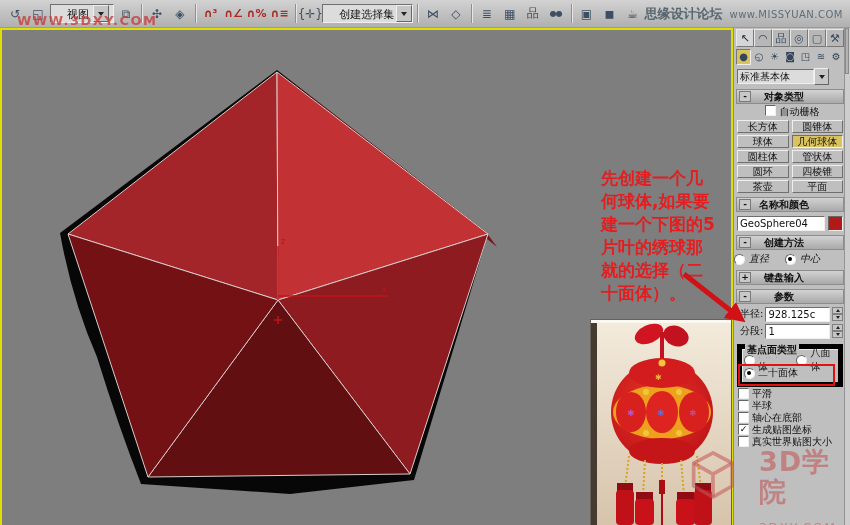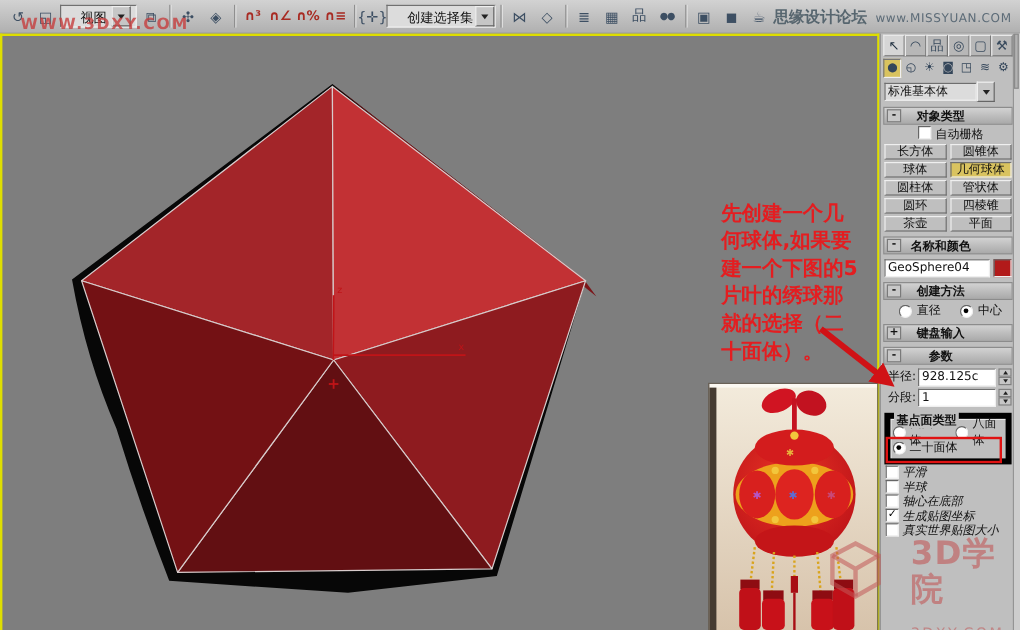--- a/index.html
+++ b/index.html
@@ -63,38 +63,38 @@
   .rtitle{flex:1;text-align:center;padding-right:28px;}
   .agrow{display:flex;justify-content:center;gap:4px;height:13px;margin-top:1px;}
   .cb{width:9px;height:9px;background:#fff;border:1px solid;border-color:#666 #eee #eee #666;
       font-size:9px;line-height:8px;font-weight:bold;text-align:center;color:#000;flex:none;}
   .btngrid{display:grid;grid-template-columns:1fr 1fr;gap:2px 3px;margin:2px 7px 0 3px;}
   .pbtn{height:13px;background:#bfbfbf;border:1px solid;border-color:#efefef #6f6f6f #6f6f6f #efefef;
         font-size:10px;line-height:12px;text-align:center;font-family:inherit;color:#111;padding:0;}
   .pbtn.active{background:#d9c35f;border-color:#6f6f6f #efefef #efefef #6f6f6f;}
   .namerow{display:flex;gap:3px;margin:4px 7px 0 3px;}
   .swatch{width:13px;height:13px;background:#b21a1a;border:1px solid;border-color:#666 #eee #eee #666;flex:none;}
-  .radiorow{display:flex;align-items:center;justify-content:center;gap:4px;height:14px;margin-top:2px;}
+  .radiorow{display:flex;align-items:center;gap:4px;height:14px;margin-top:2px;font-style:italic;}
   .rad{width:9px;height:9px;border-radius:50%;background:#fff;border:1px solid;border-color:#666 #eee #eee #666;
        flex:none;position:relative;}
   .rad.on::after{content:"";position:absolute;left:2px;top:2px;width:4px;height:4px;border-radius:50%;background:#000;}
   .sprow{display:flex;align-items:center;gap:2px;margin:3px 7px 0 6px;height:14px;}
   .plabel{white-space:nowrap;}
   .spin{display:flex;flex-direction:column;width:11px;height:14px;flex:none;}
   .spin i{flex:1;background:#c6c6c6;border:1px solid #808080;display:flex;align-items:center;justify-content:center;}
   .tri-u{width:0;height:0;border-left:2.5px solid transparent;border-right:2.5px solid transparent;border-bottom:3.5px solid #222;}
   .tri-d{width:0;height:0;border-left:2.5px solid transparent;border-right:2.5px solid transparent;border-top:3.5px solid #222;}
   .groupbox{margin:6px 7px 0 3px;border:5px solid #000000;box-shadow:1px 1px 0 #e9e9e9 inset;
             padding:4px 2px 3px;position:relative;}
   .gb-label{position:absolute;top:-6px;left:3px;background:#bfbfbf;padding:0 2px;font-weight:bold;}
   .gbrow{display:flex;align-items:center;gap:3px;height:12px;margin-top:1px;}
   .gbrow .sp{width:8px;}
   .icosa-row{position:relative;}
   .red-box{position:absolute;left:-6px;top:-3px;width:93px;height:18px;border:2px solid #e01212;z-index:35;pointer-events:none;}
-  .cbrow{display:flex;align-items:center;gap:3px;height:11px;margin:1px 0 0 4px;white-space:nowrap;font-style:italic;}
+  .cbrow{display:flex;align-items:center;gap:3px;height:11px;margin:1px 0 0 4px;white-space:nowrap;}
 </style>
 </head>
 <body>
 
 <div class="stage">
 
   <div class="toolbar">
     <span class="tb-icon">↺</span>
     <span class="tb-icon">◱</span>
     <div class="tb-dd" style="width:60px">

